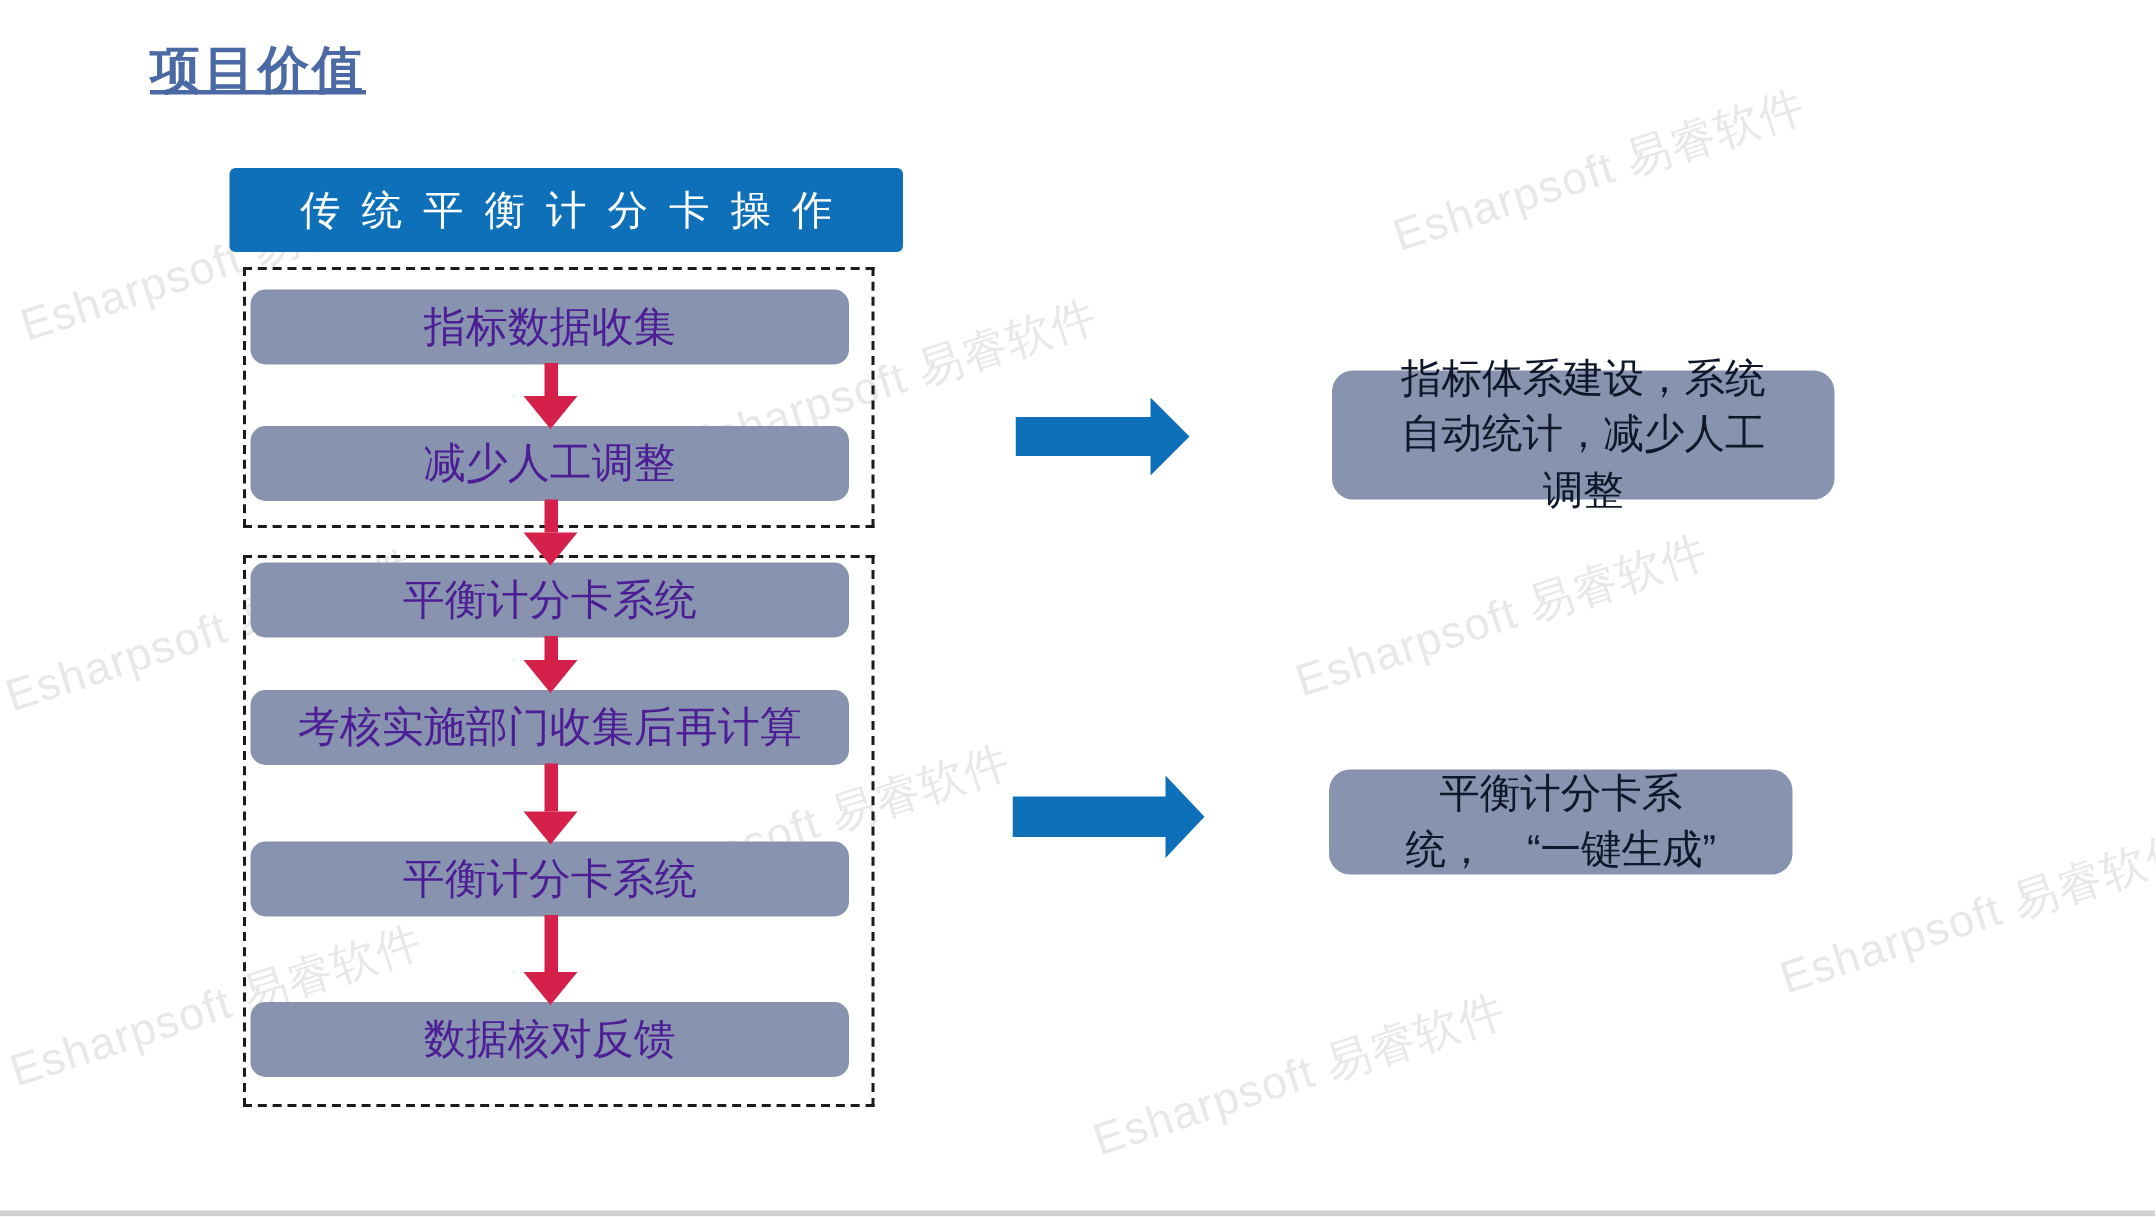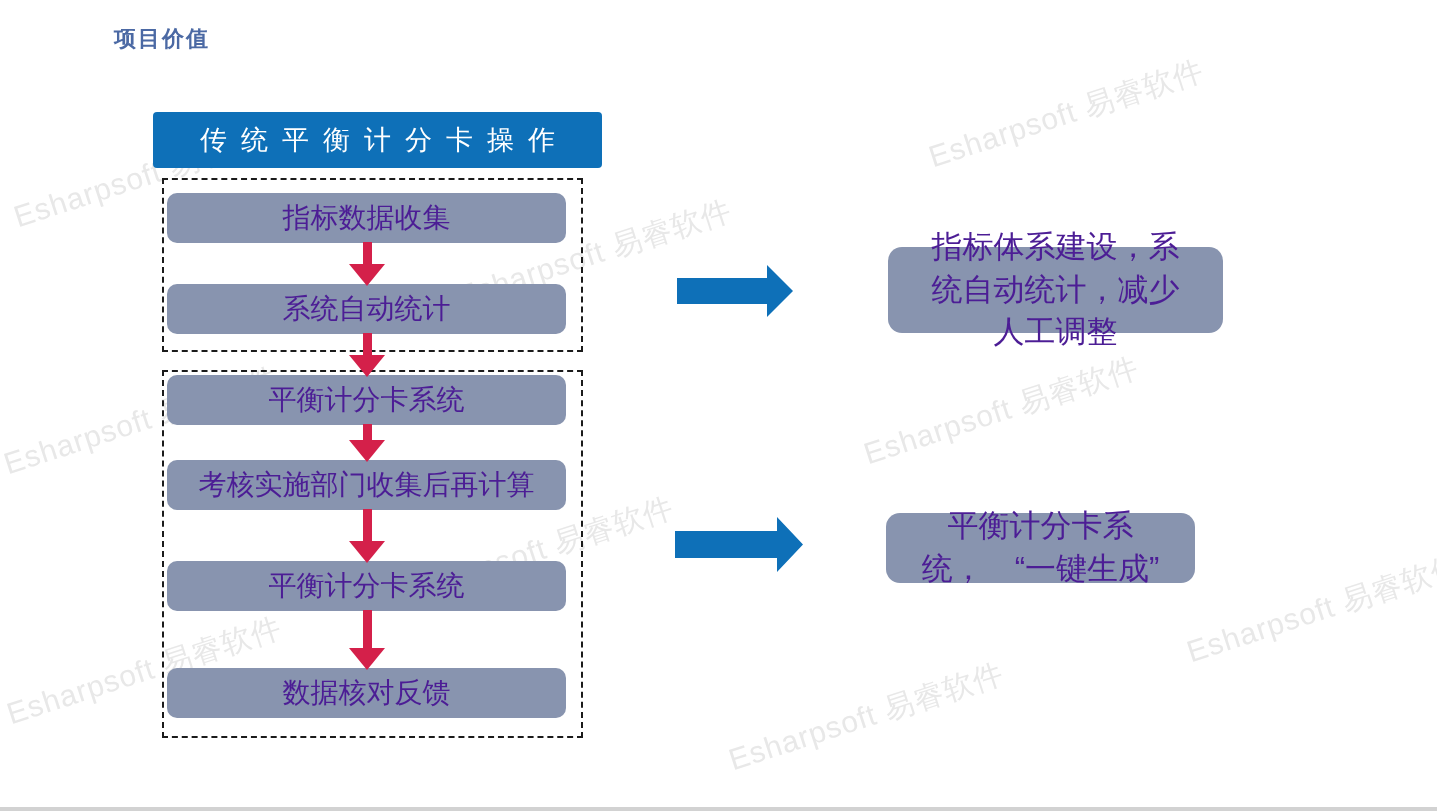--- a/index.html
+++ b/index.html
@@ -9,22 +9,22 @@
   }
   
   .wm-layer{position:absolute;inset:0;z-index:0;pointer-events:none;}
   .wm{
     position:absolute;white-space:nowrap;font-size:30px;letter-spacing:1px;
     color:var(--wm,#e8e8e8);transform:rotate(-18deg);transform-origin:0 50%;
     font-family:"Liberation Sans","DejaVu Sans",sans-serif;
   }
   
   .title{
-    position:absolute;left:114px;top:24px;margin:0;z-index:2;
-    font-size:22px;font-weight:bold;letter-spacing:2px;color:var(--title,#4b69a4);
+    position:absolute;left:100px;top:24px;margin:0;z-index:2;
+    font-size:34px;font-weight:bold;letter-spacing:2px;color:var(--title,#4b69a4);text-decoration:underline;
   }
   
   .hdr{
     position:absolute;z-index:2;height:56px;border-radius:4px;
     background:var(--blue,#0e70b8);color:#ffffff;
     display:flex;align-items:center;justify-content:center;
     font-family:"Liberation Serif","DejaVu Serif",serif;
     font-size:27px;letter-spacing:14px;text-indent:14px;
   }
   .hdr.left{left:153px;top:112px;width:449px;}
@@ -41,23 +41,23 @@
     font-size:28px;white-space:nowrap;
   }
   
   .red-arrow{position:absolute;left:349px;width:36px;z-index:3;display:flex;flex-direction:column;align-items:center;}
   .red-arrow .stem{width:9px;flex:1 1 auto;background:var(--red,#d4204a);}
   .red-arrow .head{width:0;height:0;border-left:18px solid transparent;border-right:18px solid transparent;border-top:22px solid var(--red,#d4204a);}
   
   .blue-arrow{position:absolute;z-index:2;}
   
   .result{
-    position:absolute;z-index:2;background:var(--box,#8894af);border-radius:14px;color:#4c1d95;
+    position:absolute;z-index:2;background:var(--box,#8894af);border-radius:14px;color:#0f172a;
     display:flex;align-items:center;justify-content:center;text-align:center;
-    font-size:31px;line-height:1.38;
+    font-size:27px;line-height:1.38;
   }
   .r1{left:888px;top:247px;width:335px;height:86px;padding:0 37px;box-sizing:content-box;width:261px;}
   .r2{left:886px;top:513px;width:331px;height:70px;padding:0 24px;box-sizing:content-box;width:261px;}
   
   .bottom-bar{position:absolute;left:0;top:807px;width:1437px;height:4px;background:#d2d2d2;z-index:2;}
 </style>
 </head>
 <body>
 
 <div class="stage" style="--blue: #0e70b8; --box: #8894af; --red: #d4204a; --title: #4b69a4; --wm: #e8e8e8;">
@@ -76,21 +76,21 @@
 
   <h1 class="title">项目价值</h1>
 
   <div class="hdr left">传统平衡计分卡操作</div>
 
   <div class="group g1"></div>
   <div class="group g2"></div>
 
   <div id="flow-layer">
       <div class="step" style="top: 193px;">指标数据收集</div>
-      <div class="step" style="top: 284px;">系统自动统计</div>
+      <div class="step" style="top: 284px;">减少人工调整</div>
       <div class="step" style="top: 375px;">平衡计分卡系统</div>
       <div class="step" style="top: 460px;">考核实施部门收集后再计算</div>
       <div class="step" style="top: 561px;">平衡计分卡系统</div>
       <div class="step" style="top: 668px;">数据核对反馈</div>
       <div class="red-arrow" style="top: 242px; height: 44px;">
         <div class="stem"></div>
         <div class="head"></div>
       </div>
       <div class="red-arrow" style="top: 333px; height: 44px;">
         <div class="stem"></div>

